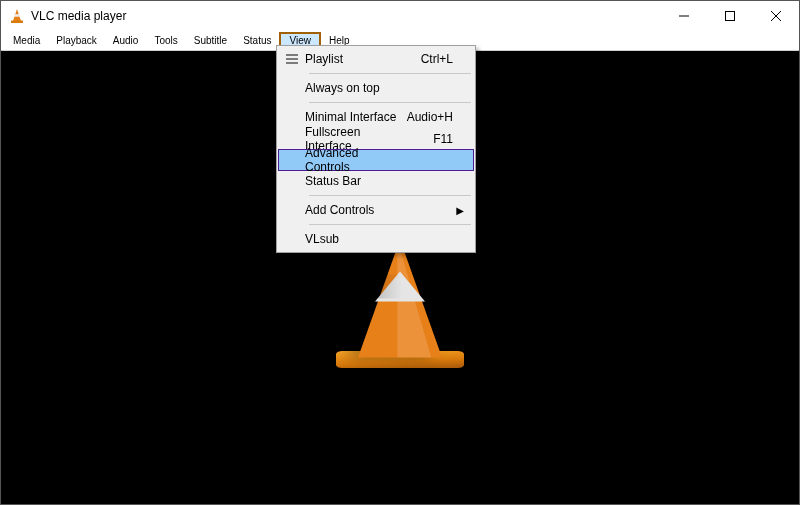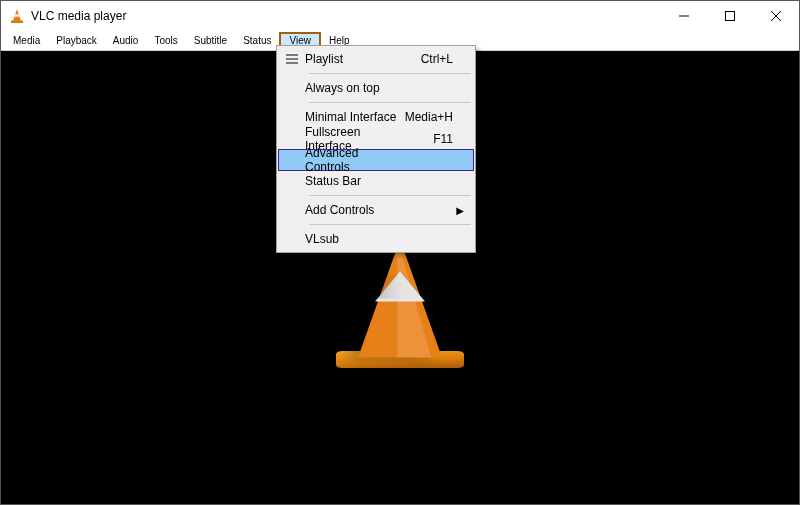--- a/index.html
+++ b/index.html
@@ -227,21 +227,21 @@
       <div class="dd-item">
         <span class="dd-icon-col"></span>
         <span class="dd-label">Always on top</span>
         <span class="dd-accel"></span>
         <span class="dd-sub"></span>
       </div>
       <div class="dd-sep"></div>
       <div class="dd-item">
         <span class="dd-icon-col"></span>
         <span class="dd-label">Minimal Interface</span>
-        <span class="dd-accel">Media+H</span>
+        <span class="dd-accel">Audio+H</span>
         <span class="dd-sub"></span>
       </div>
       <div class="dd-item">
         <span class="dd-icon-col"></span>
         <span class="dd-label">Fullscreen Interface</span>
         <span class="dd-accel">F11</span>
         <span class="dd-sub"></span>
       </div>
       <div class="dd-item highlight">
         <span class="dd-icon-col"></span>

